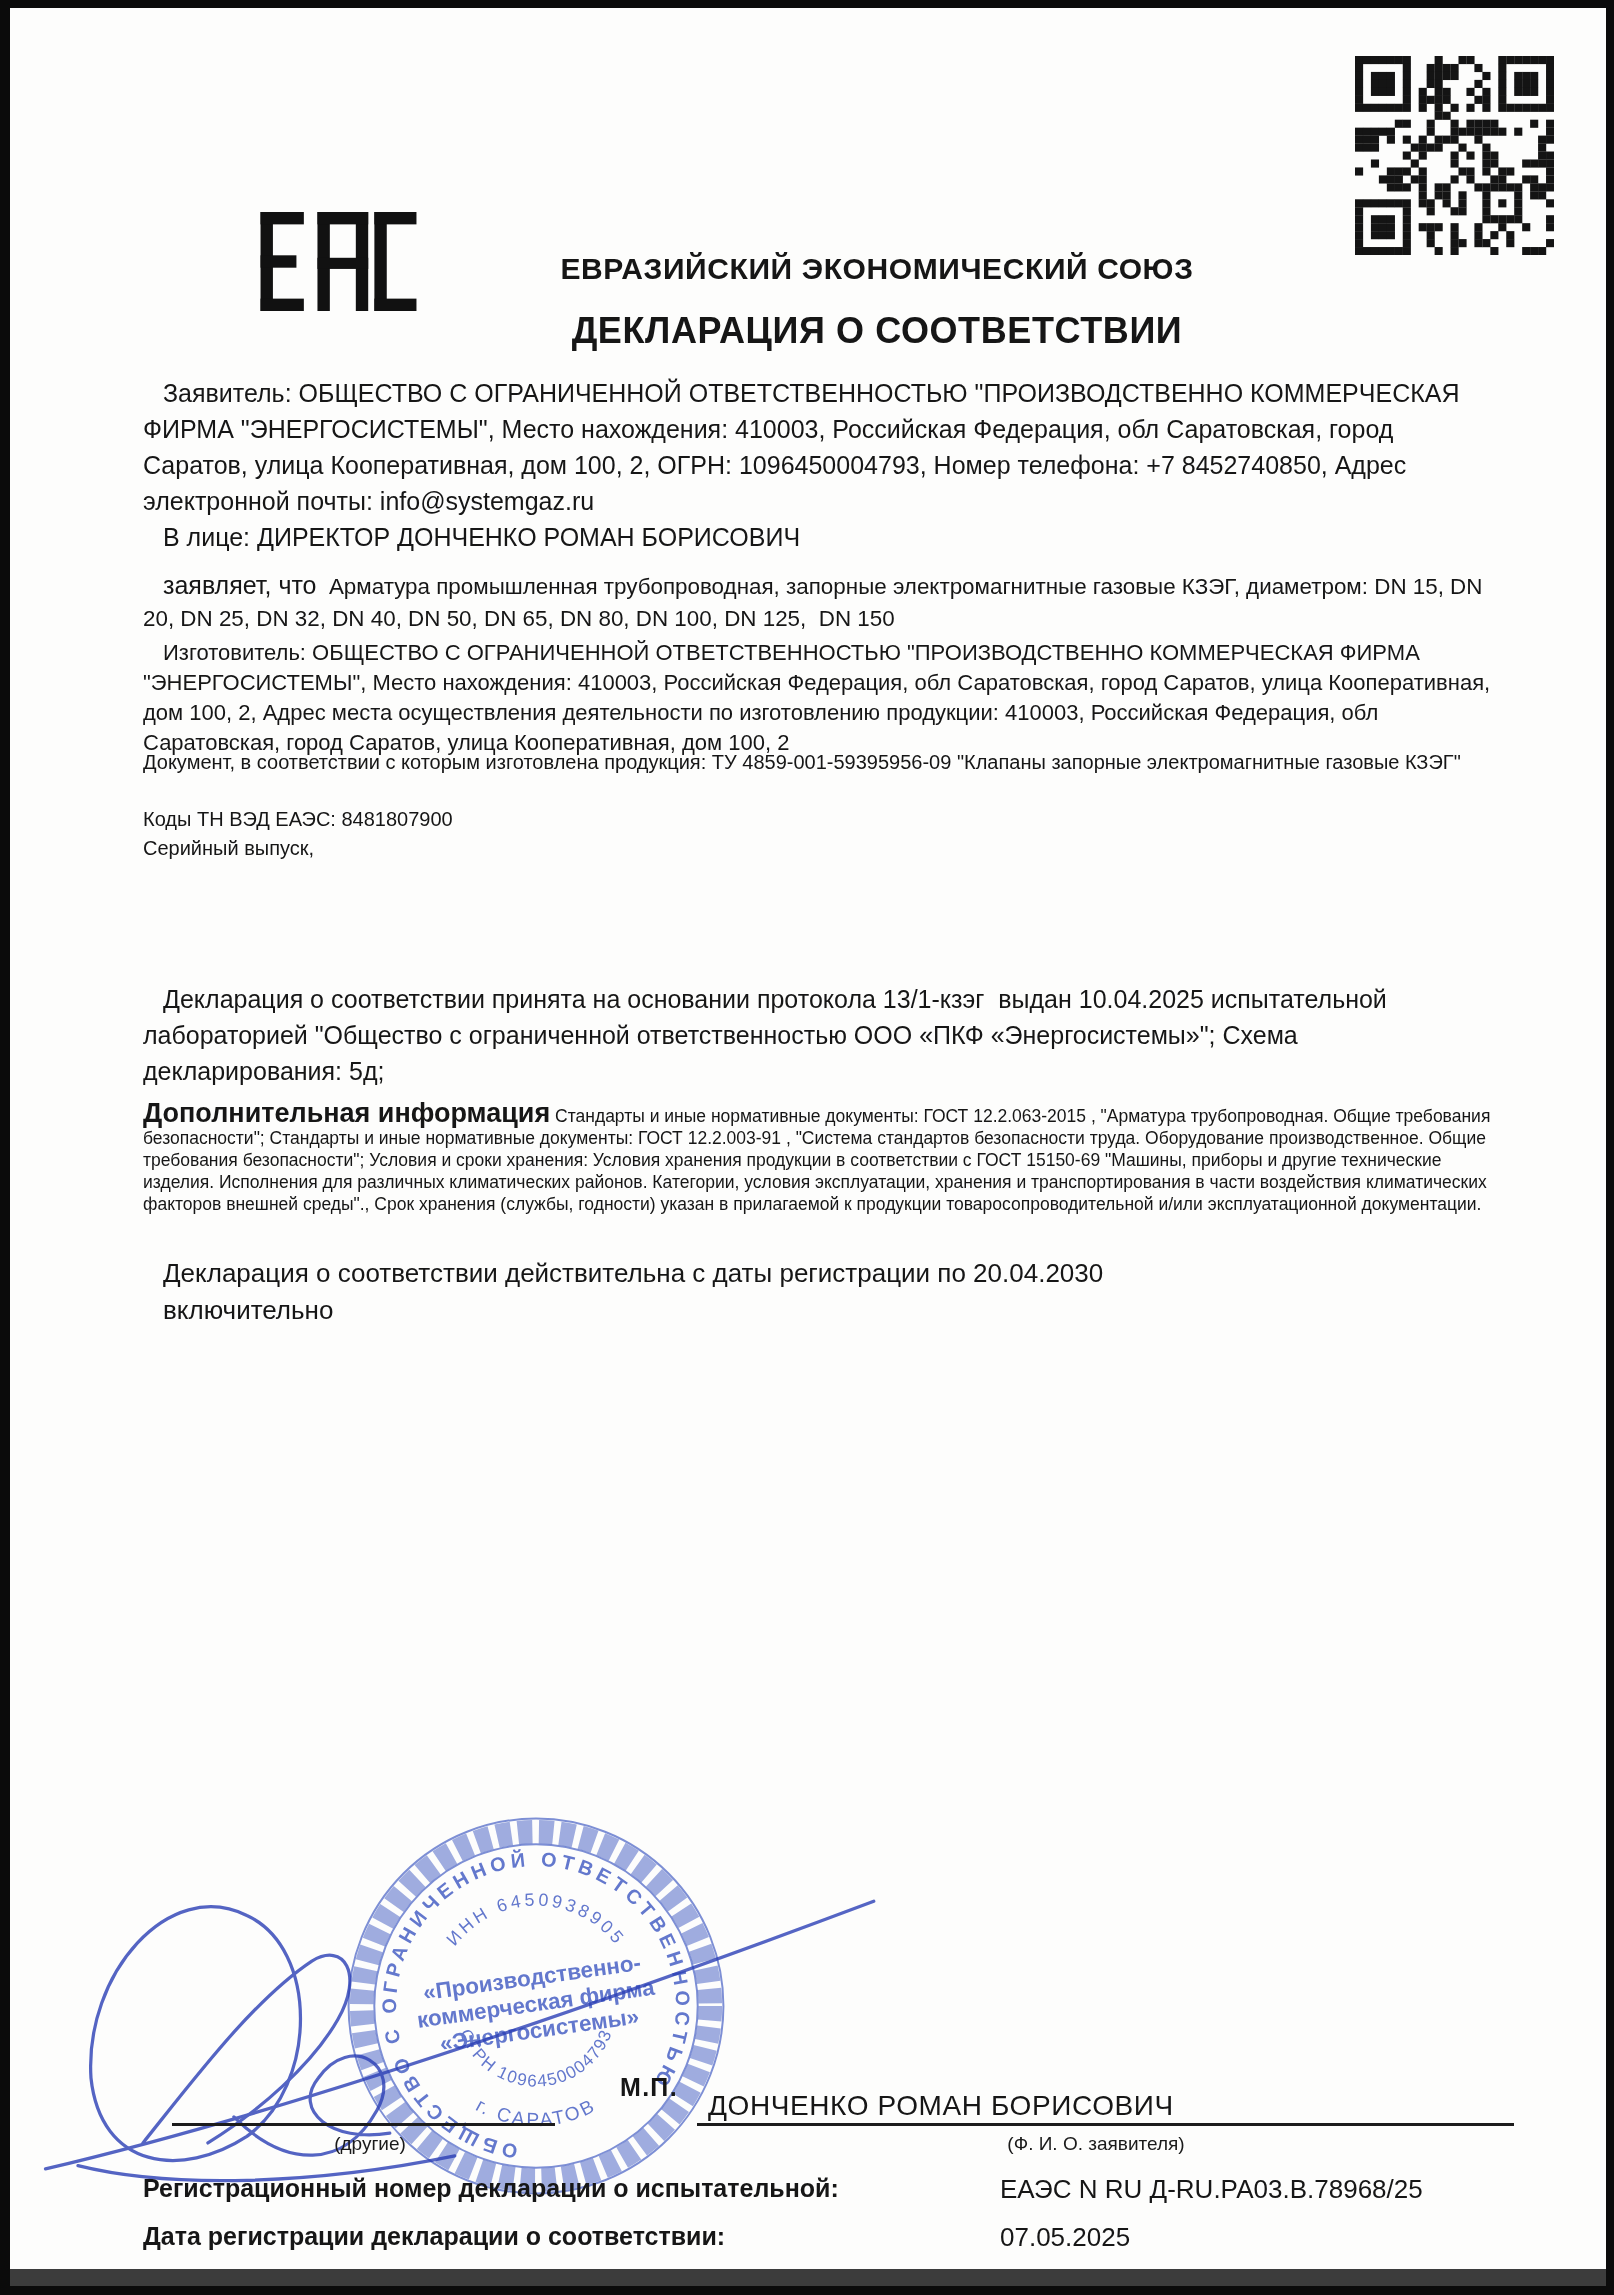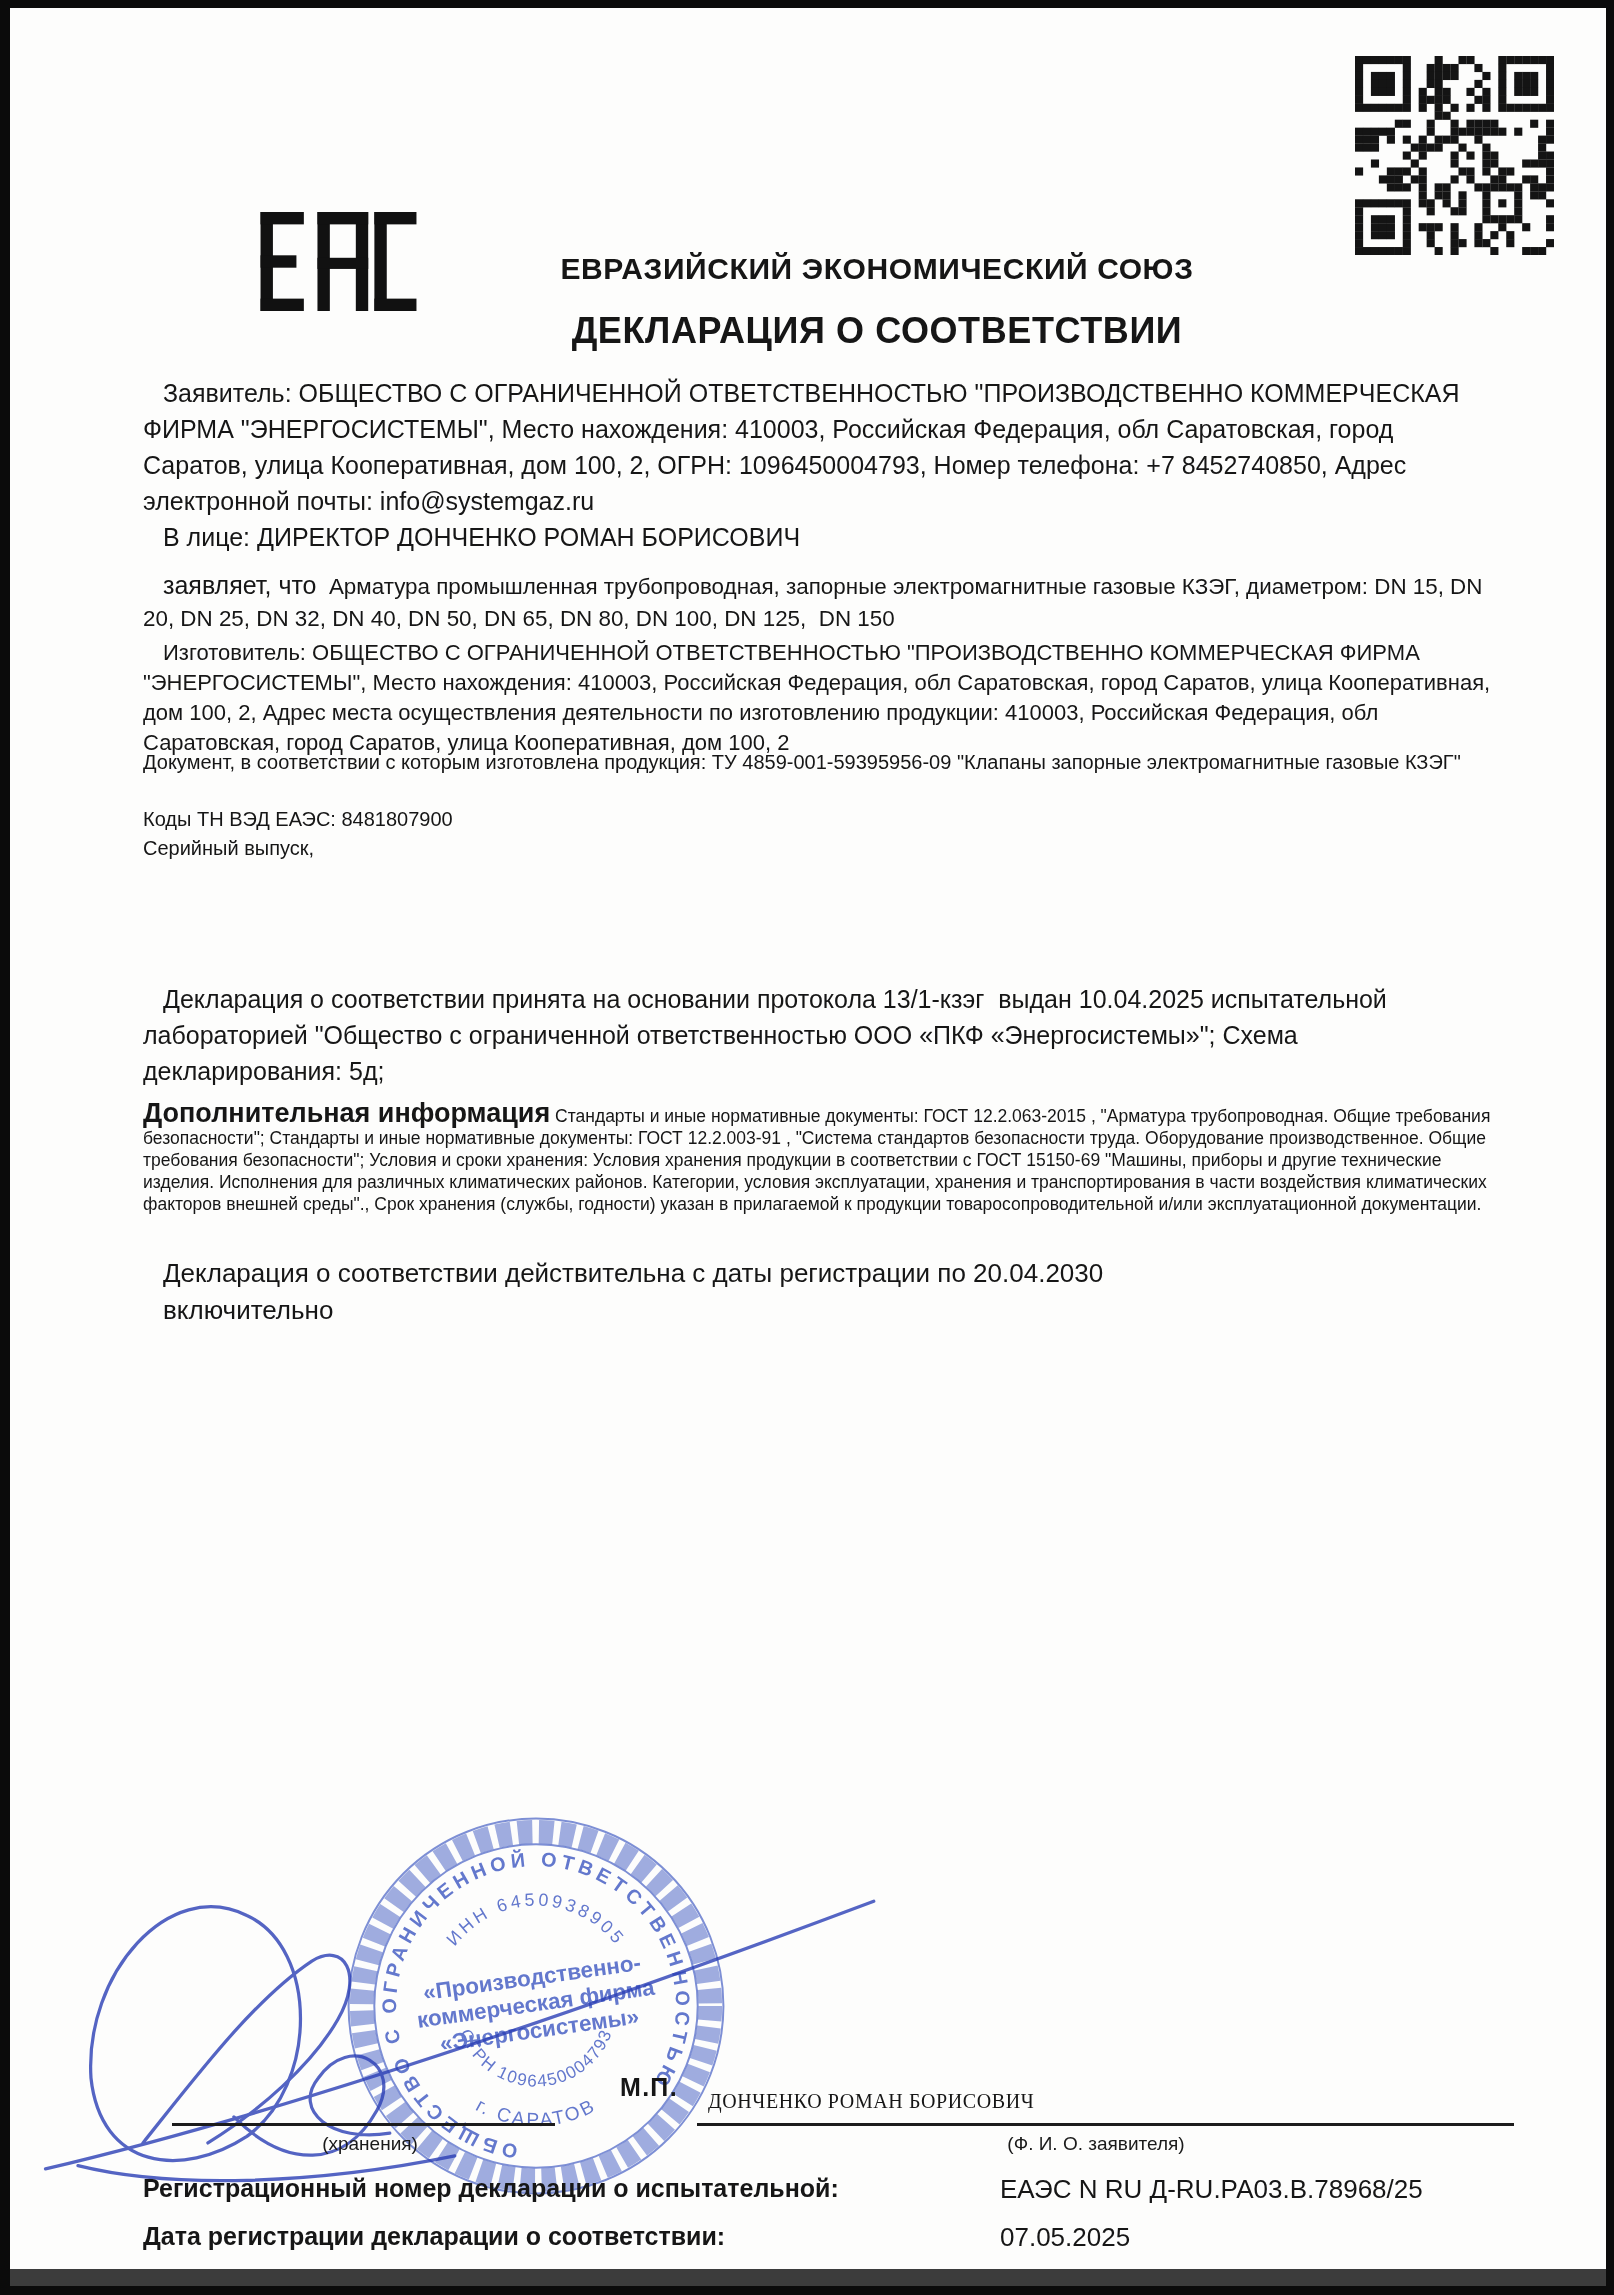--- a/index.html
+++ b/index.html
@@ -20,21 +20,21 @@
   .b31{font-size:20px;line-height:29px;}
   .small{font-size:17.5px;line-height:22px;}
   .bold{font-weight:normal;margin-left:20px;}
   .title{position:absolute;left:455px;width:844px;text-align:center;font-weight:bold;font-size:30px;letter-spacing:0.6px;}
   .headline-inline{font-weight:bold;font-size:27px;}
   .rule{position:absolute;height:2.6px;background:#1c1c1c;}
   .caption{position:absolute;font-size:19px;color:#1a1a1a;text-align:center;}
   .regval{position:absolute;left:1000px;font-size:26px;}
   .reglabel{position:absolute;left:143px;font-size:25px;font-weight:bold;}
   .mp{position:absolute;left:620px;top:2073px;font-size:25px;font-weight:bold;letter-spacing:1.3px;}
-  .fio-name{position:absolute;left:708px;top:2090px;font-size:20px;letter-spacing:0.6px;font-family:Liberation Serif, serif;}
+  .fio-name{position:absolute;left:708px;top:2090px;font-size:28px;letter-spacing:0.6px;}
   svg{display:block;}
 </style>
 </head>
 <body>
 
 <div class="page">
 
   <div class="scanbar"></div>
   <div class="edge top"></div>
   <div class="edge left"></div>
@@ -432,21 +432,21 @@
         <path d="M 160,520 C 240,420 330,300 420,240 C 470,210 500,260 460,330 C 420,400 340,470 260,520"></path>
         <path d="M 60,555 C 200,590 420,585 640,540"></path>
       </g>
     </svg>
   </div>
 
   <div class="mp">М.П.</div>
   <div class="fio-name">ДОНЧЕНКО РОМАН БОРИСОВИЧ</div>
   <div class="rule" style="left:172px;top:2123px;width:383px;"></div>
   <div class="rule" style="left:697px;top:2123px;width:817px;"></div>
-  <div class="caption" style="left:305px;top:2133px;width:130px;">(хранения)</div>
+  <div class="caption" style="left:305px;top:2133px;width:130px;">(другие)</div>
   <div class="caption" style="left:966px;top:2133px;width:260px;">(Ф. И. О. заявителя)</div>
 
   <div class="reglabel" style="top:2174px;">Регистрационный номер декларации о испытательной:</div>
   <div class="regval" style="top:2174px;">ЕАЭС N RU Д-RU.РА03.В.78968/25</div>
   <div class="reglabel" style="top:2222px;">Дата регистрации декларации о соответствии:</div>
   <div class="regval" style="top:2222px;">07.05.2025</div>
 
 </div>
 
 

